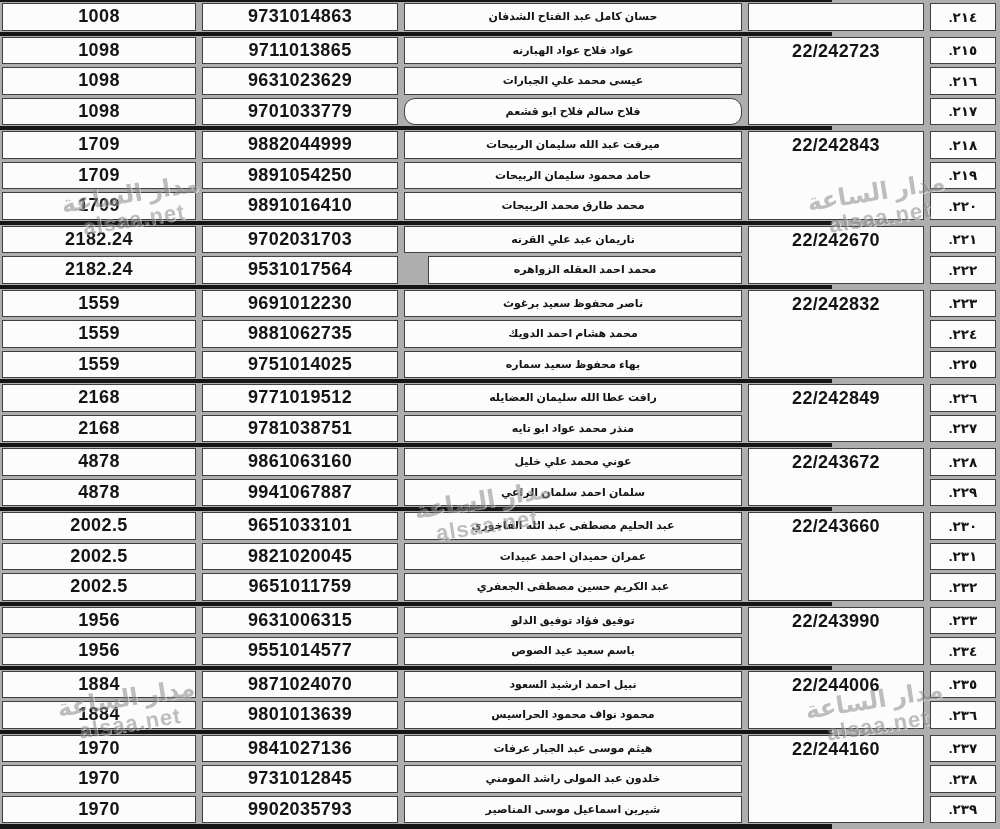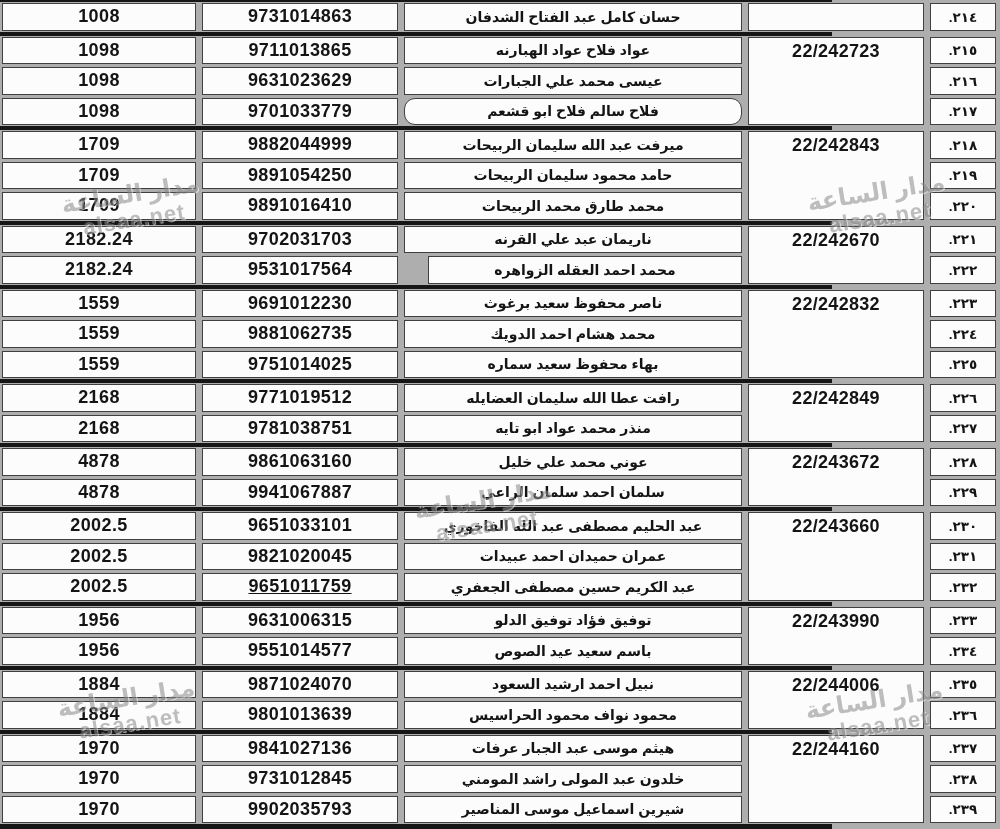--- a/index.html
+++ b/index.html
@@ -27,21 +27,21 @@
     box-sizing:border-box;
     display:flex;
     align-items:center;
     justify-content:center;
     font-weight:bold;
     color:#141414;
     overflow:hidden;
     white-space:nowrap;
   }
   .amount-cell, .id-cell { font-size:18px; letter-spacing:0.4px; }
-  .name-cell { font-size:14px; direction:rtl; }
+  .name-cell { font-size:11px; direction:rtl; }
   .case-cell { align-items:flex-start; padding-top:3px; font-size:18px; letter-spacing:0.3px; }
   .num-cell { font-size:13.5px; direction:rtl; }
   .wm {
     position:absolute;
     width:160px;
     text-align:center;
     transform:rotate(-9deg);
     color:#8a8a8a;
     opacity:0.55;
     font-weight:bold;
@@ -159,21 +159,21 @@
       <div class="group">
         <div class="cell amount-cell" style="grid-area: 1 / 1;">2002.5</div>
         <div class="cell id-cell" style="grid-area: 1 / 2;">9651033101</div>
         <div class="cell name-cell" style="grid-area: 1 / 3;">عبد الحليم مصطفى عبد الله الفاخوري</div>
         <div class="cell num-cell" style="grid-area: 1 / 5;">٢٣٠.</div>
         <div class="cell amount-cell" style="grid-area: 2 / 1;">2002.5</div>
         <div class="cell id-cell" style="grid-area: 2 / 2;">9821020045</div>
         <div class="cell name-cell" style="grid-area: 2 / 3;">عمران حميدان احمد عبيدات</div>
         <div class="cell num-cell" style="grid-area: 2 / 5;">٢٣١.</div>
         <div class="cell amount-cell" style="grid-area: 3 / 1;">2002.5</div>
-        <div class="cell id-cell" style="grid-area: 3 / 2; text-decoration: underline;">9651011759</div>
+        <div class="cell id-cell" style="grid-area: 3 / 2;">9651011759</div>
         <div class="cell name-cell" style="grid-area: 3 / 3;">عبد الكريم حسين مصطفى الجعفري</div>
         <div class="cell num-cell" style="grid-area: 3 / 5;">٢٣٢.</div>
         <div class="cell case-cell" style="grid-area: 1 / 4 / span 3;">22/243660</div>
       </div>
       <div class="sep"></div>
       <div class="group">
         <div class="cell amount-cell" style="grid-area: 1 / 1;">1956</div>
         <div class="cell id-cell" style="grid-area: 1 / 2;">9631006315</div>
         <div class="cell name-cell" style="grid-area: 1 / 3;">توفيق فؤاد توفيق الدلو</div>
         <div class="cell num-cell" style="grid-area: 1 / 5;">٢٣٣.</div>

